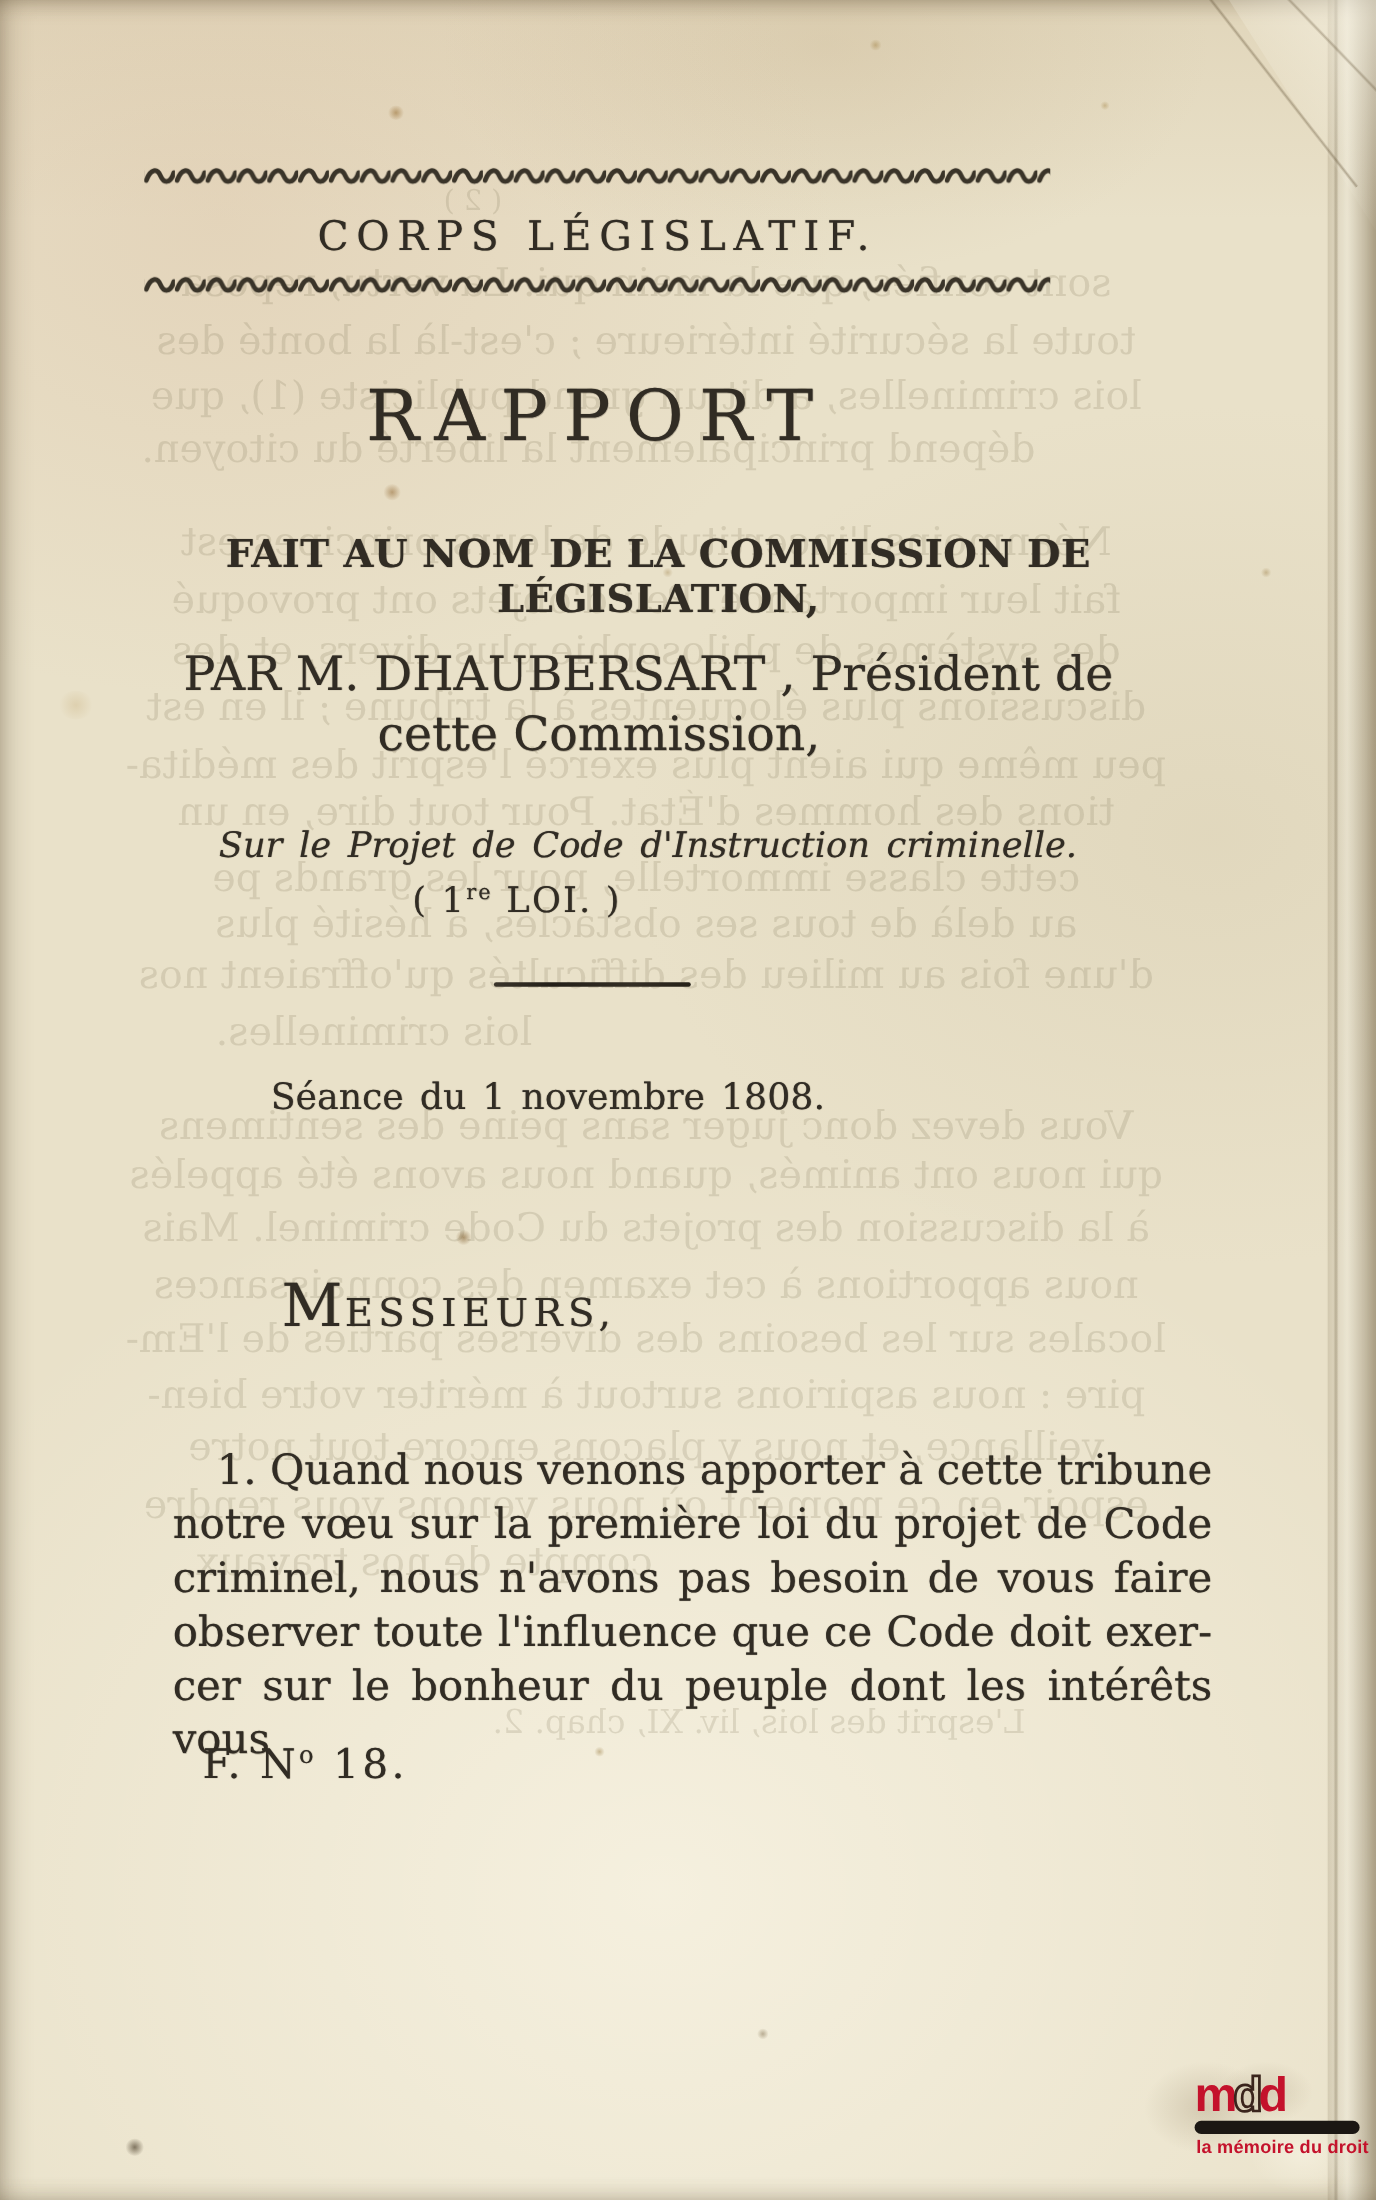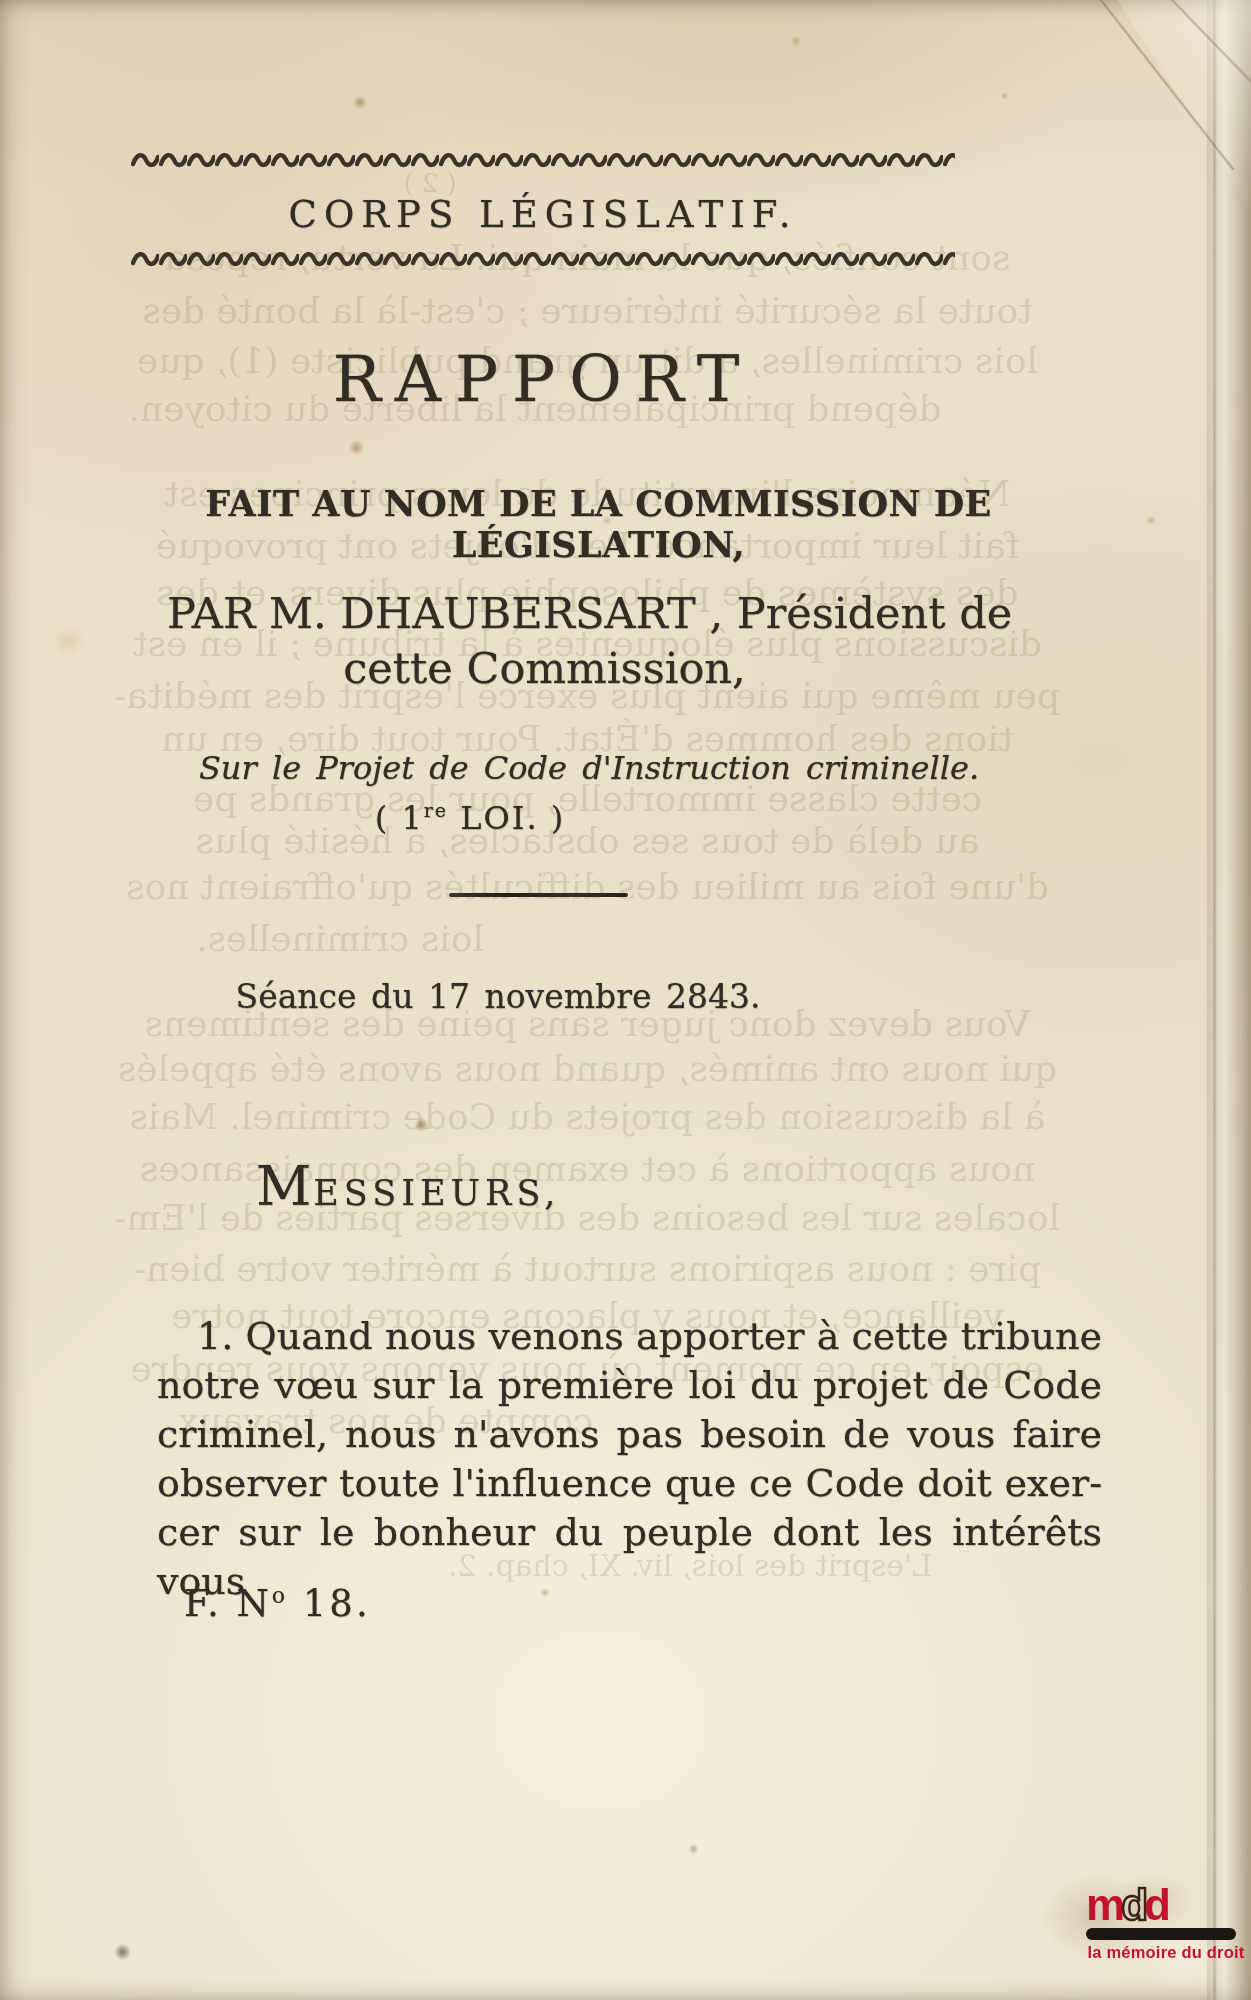--- a/index.html
+++ b/index.html
@@ -148,21 +148,21 @@
 
   <div class="t parline center">PAR M. DHAUBERSART , Président de</div>
   <div class="t cette center">cette Commission,</div>
 
   <div class="t subject center">Sur le Projet de Code d'Instruction criminelle.</div>
 
   <div class="t loi center"><span>( 1</span><sup>re</sup><span> LOI. )</span></div>
 
   <div class="shortrule"></div>
 
-  <div class="t seance center">Séance du 17 novembre 2843.</div>
+  <div class="t seance center">Séance du 1 novembre 1808.</div>
 
   <div class="t messieurs"><span class="bigM">M</span><span>ESSIEURS,</span></div>
 
   <div class="t para">
     <div class="pline first">1. Quand nous venons apporter à cette tribune</div>
     <div class="pline">notre vœu sur la première loi du projet de Code</div>
     <div class="pline">criminel, nous n'avons pas besoin de vous faire</div>
     <div class="pline">observer toute l'influence que ce Code doit exer-</div>
     <div class="pline">cer sur le bonheur du peuple dont les intérêts vous</div>
   </div>

